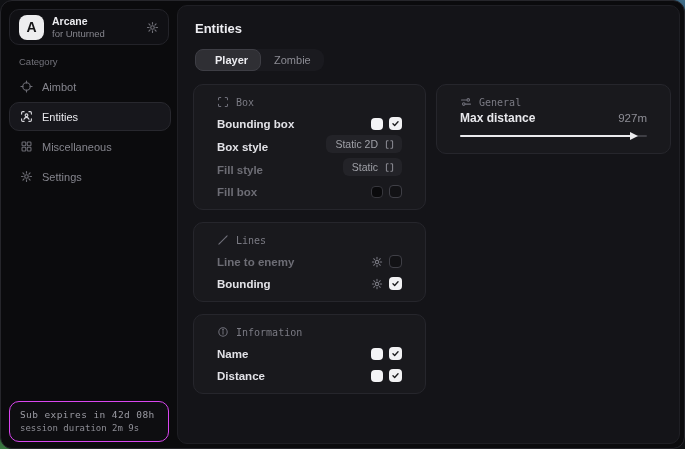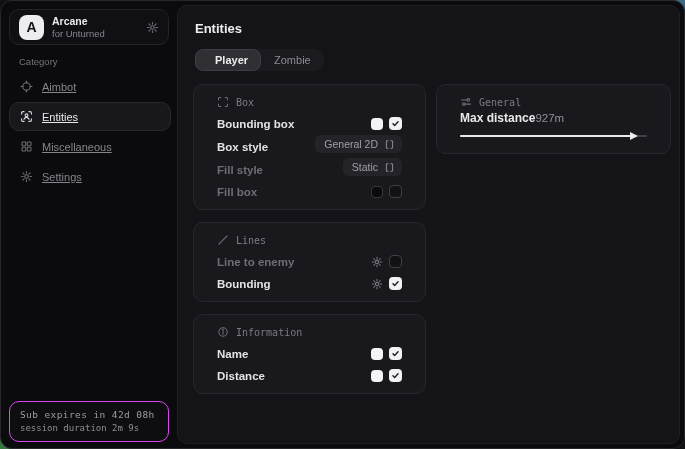--- a/index.html
+++ b/index.html
@@ -32,21 +32,21 @@
   }
   .logo-text { display:flex; flex-direction:column; gap:1px; }
   .logo-title { font-size:10.5px; font-weight:700; color:#ececf0; }
   .logo-sub { font-size:9.5px; color:#85858d; }
   .logo-gear { margin-left:auto; color:#6f6f77; display:flex; }
   .cat-label { position:absolute; left:18px; top:55px; font-size:9.5px; color:#73737b; }
   .nav { position:absolute; left:8px; right:6px; top:71px; display:flex; flex-direction:column; gap:1px; }
   .nav-item {
     display:flex; align-items:center; gap:9px; padding:7px 10px;
     border-radius:10px; border:1px solid transparent;
-    color:#85858d; font-size:11px; cursor:pointer;text-decoration:underline;
+    color:#85858d; font-size:11px; cursor:pointer;
   }
   .nav-item .nico { display:flex; color:#6d6d75; }
   .nav-item.active { background:#17171c; border-color:#28282e; color:#e8e8ec; }
   .nav-item.active .nico { color:#d8d8dd; }
   .sub-card {
     position:absolute; left:8px; right:8px; bottom:6px;
     background:#0e0e11; border:1px solid #d946ef; border-radius:10px;
     padding:7px 10px 8px;
     font-family:"DejaVu Sans Mono", monospace;
   }
@@ -97,21 +97,21 @@
   .checkbox.unchecked { background:#121215; border:1.5px solid #3f3f46; }
   .dropdown {
     display:flex; align-items:center; gap:6px;
     background:#232328; border-radius:6px; padding:3px 7px 3px 9px;
     font-size:10.5px; color:#9fa0a7; cursor:pointer; border:0;
     font-family:"Liberation Sans", sans-serif;
   }
   .dropdown .dico { display:flex; color:#8a8a92; }
   .gear-btn { display:flex; color:#7a7a83; cursor:pointer; }
   
-  .general-row { display:flex; align-items:center; }
+  .general-row { display:flex; align-items:center; justify-content:space-between; }
   .max-label { font-size:12px; font-weight:700; color:#e8e8ec; }
   .max-value { font-size:11.5px; color:#8f8f97; }
   .slider { position:relative; height:12px; margin-top:5px; cursor:pointer; }
   .slider-track { position:absolute; left:0; right:0; top:5px; height:2px; background:#3e3e44; border-radius:2px; }
   .slider-fill { position:absolute; left:0; top:5px; height:2px; background:#ebebee; border-radius:2px; }
   .slider-handle {
     position:absolute; top:2px; margin-left:-3px;
     width:0; height:0;
     border-left:8px solid #ebebee;
     border-top:4px solid transparent;
@@ -219,21 +219,21 @@
                 <svg width="9" height="9" viewBox="0 0 16 16" fill="none" stroke="#1b1b1d" stroke-width="2.4" stroke-linecap="round" stroke-linejoin="round">
                     <path d="M3.5 8.5l3 3 6-6.5"></path>
                   </svg>
               </span>
             </span>
           </div>
           <div class="row">
             <span class="row-label">Box style</span>
             <span class="controls">
               <button class="dropdown">
-                <span>General 2D</span>
+                <span>Static 2D</span>
                 <span class="dico">
                   <svg width="11" height="11" viewBox="0 0 16 16" fill="none" stroke="currentColor" stroke-width="1.5" stroke-linecap="round" stroke-linejoin="round">
                     <path d="M6 2.5H4.8A1.3 1.3 0 0 0 3.5 3.8v8.4a1.3 1.3 0 0 0 1.3 1.3H6M10 2.5h1.2a1.3 1.3 0 0 1 1.3 1.3v8.4a1.3 1.3 0 0 1-1.3 1.3H10"></path>
                   </svg>
                 </span>
               </button>
             </span>
           </div>
           <div class="row disabled">
             <span class="row-label">Fill style</span>

